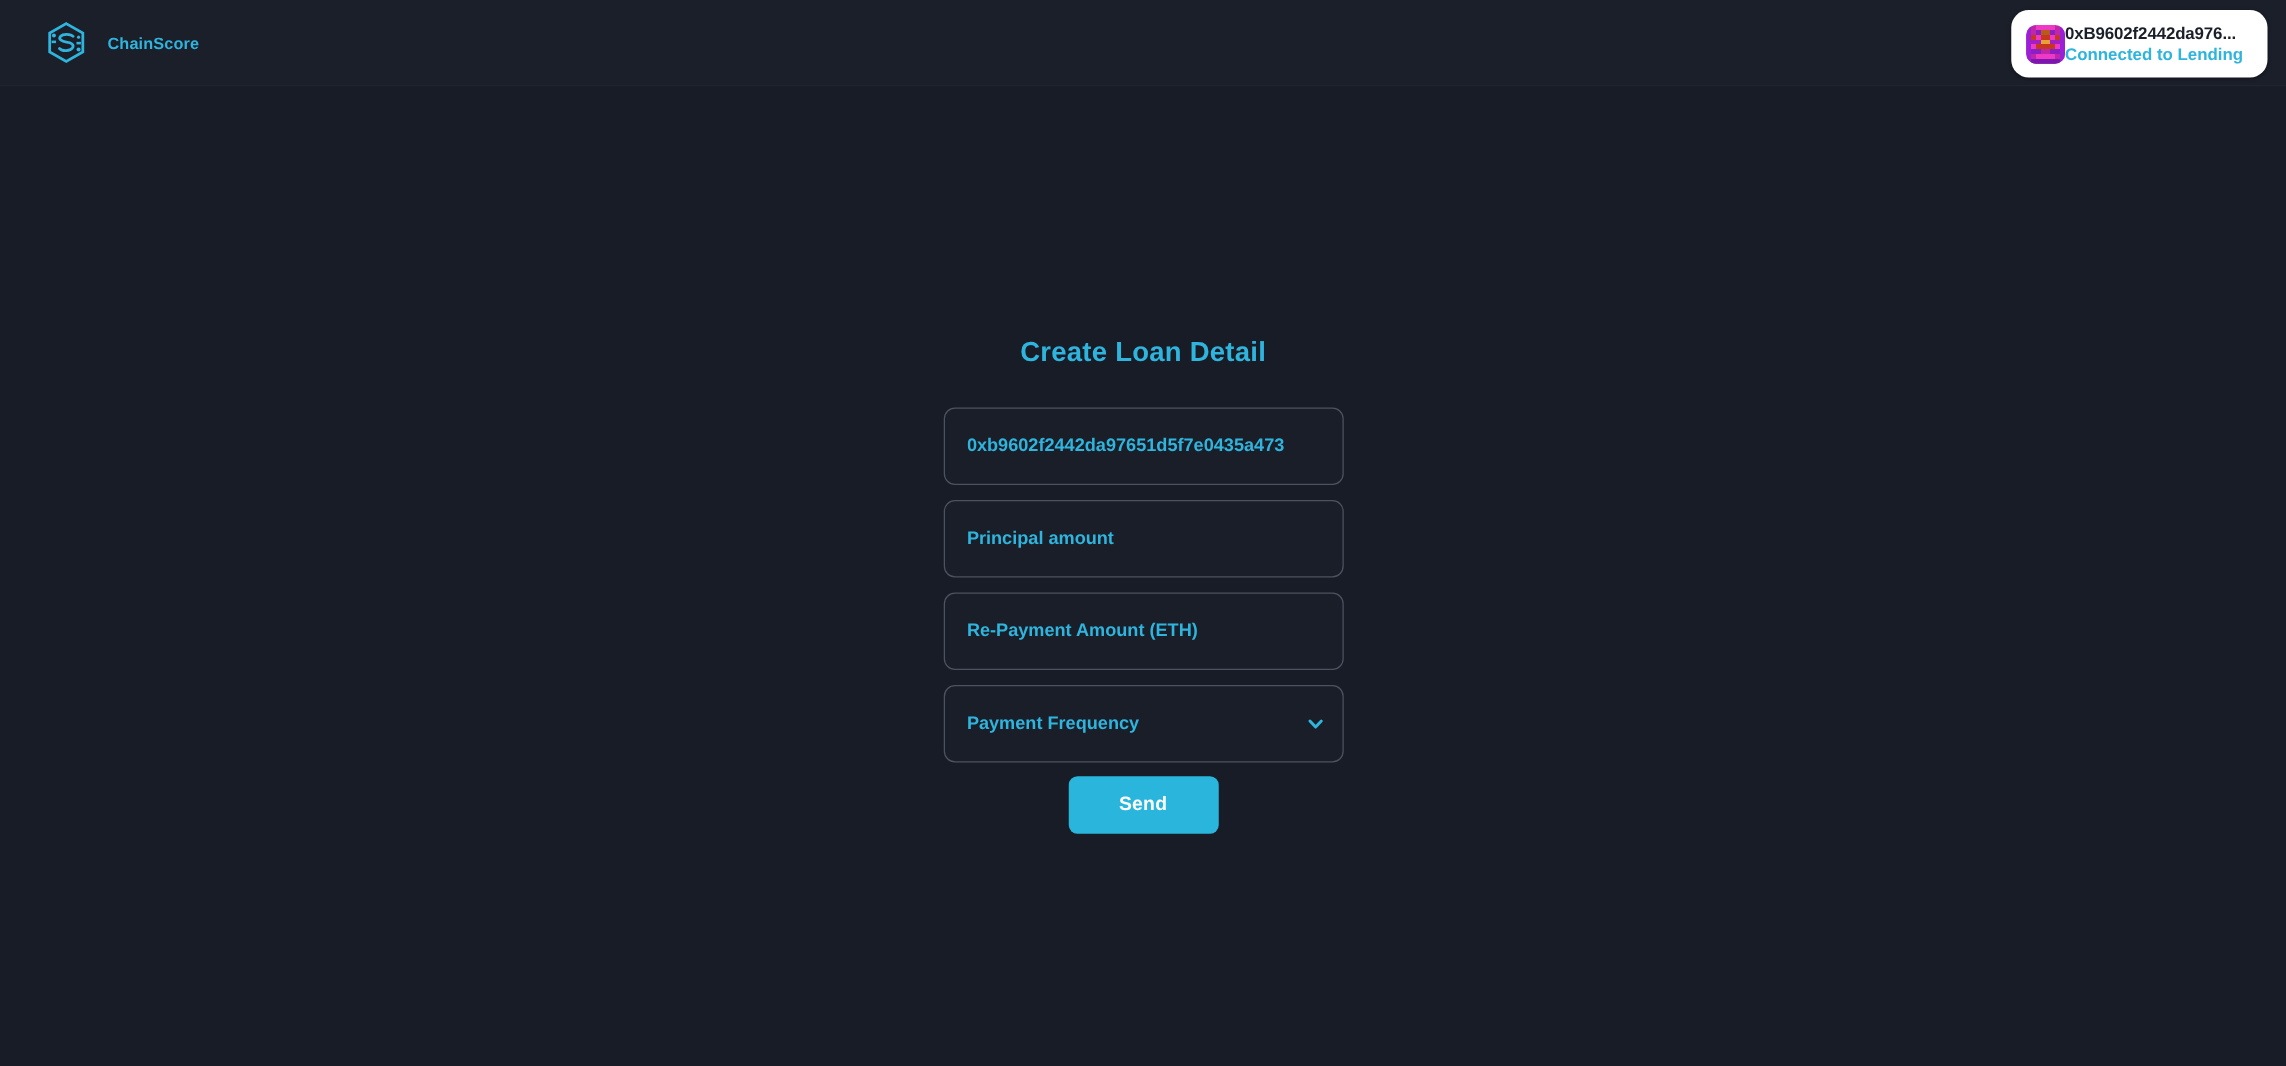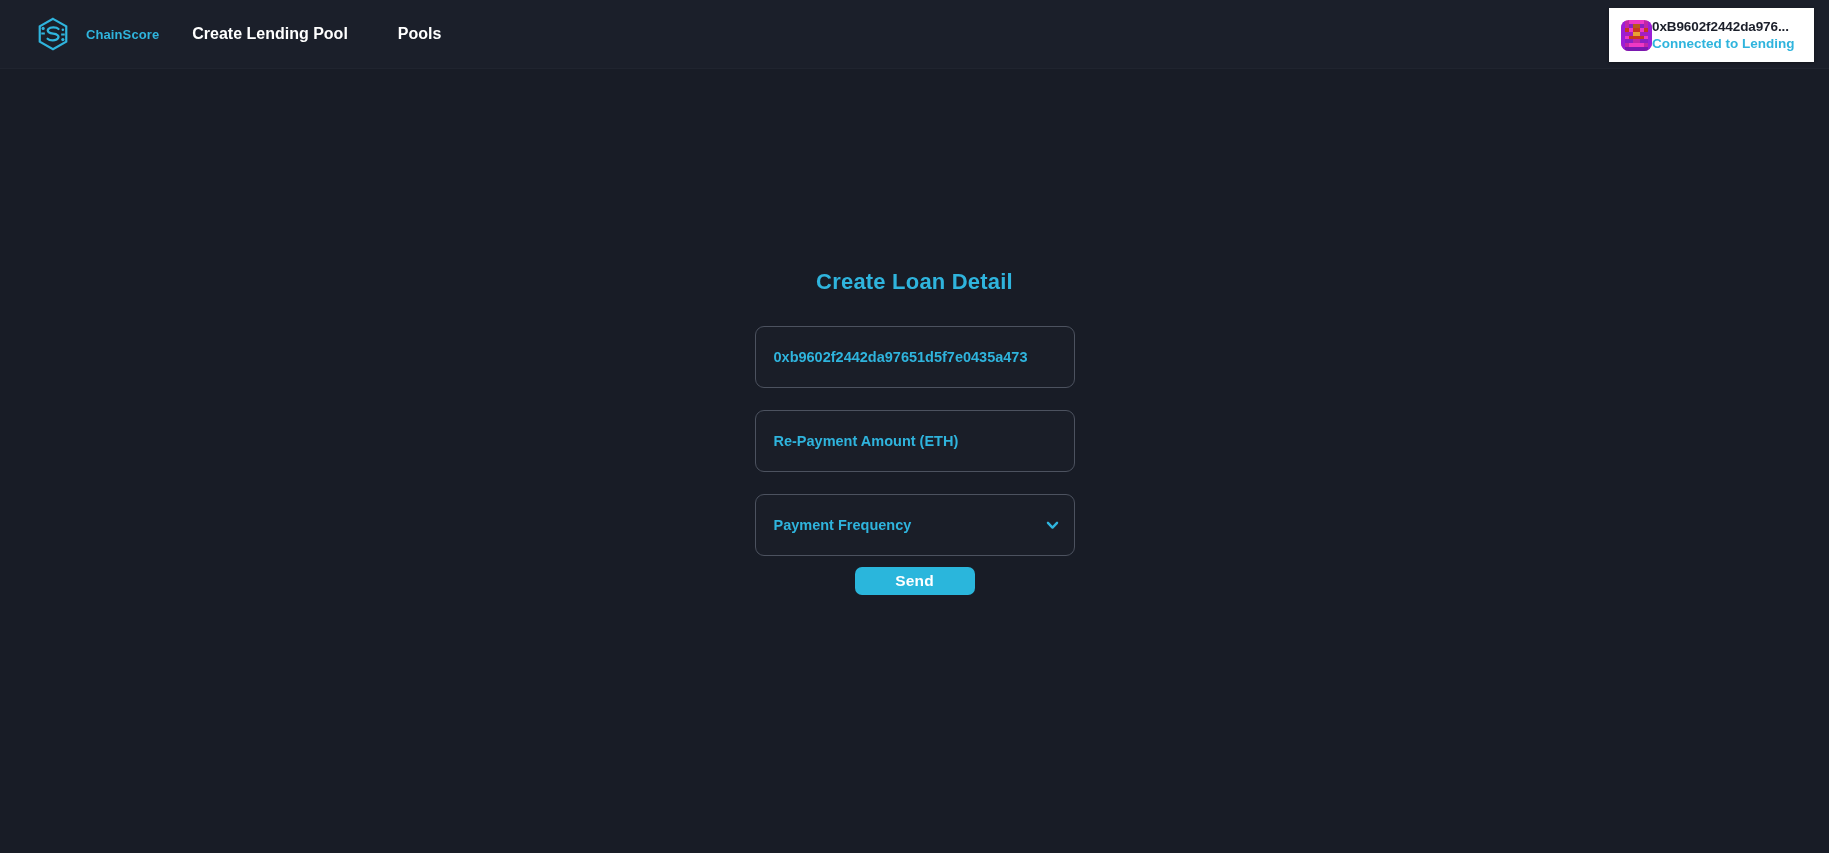--- a/index.html
+++ b/index.html
@@ -69,21 +69,21 @@
   .nav-link:last-child { margin-right: 0; }
 
   
   .wallet-badge {
     position: absolute;
     top: 8px;
     right: 15px;
     height: 54px;
     min-width: 205px;
     background: #ffffff;
-    border-radius: 0;
+    border-radius: 14px;
     display: flex;
     align-items: center;
     padding: 0 14px 0 12px;
     gap: 0;
     box-shadow: 0 1px 3px rgba(0,0,0,.35);
     cursor: pointer;
   }
 
   .identicon {
     width: 31px;
@@ -137,21 +137,21 @@
   .field {
     height: 62px;
     background: #1a1e28;
     border: 1px solid #4c525f;
     border-radius: 9px;
     color: #2fb4dd;
     font-family: "Liberation Sans", sans-serif;
     font-size: 14.5px;
     font-weight: bold;
     padding: 0 18px;
-    margin-bottom: 22px;
+    margin-bottom: 12px;
     width: 100%;
     outline: none;
     display: flex;
     align-items: center;
   }
   .field::placeholder { color: #2fb4dd; opacity: 1; font-weight: bold; }
 
   
   .select-wrap { position: relative; }
   .select-wrap .field { margin-bottom: 0; padding-right: 38px; }
@@ -178,21 +178,21 @@
   .send-row { display: flex; justify-content: center; margin-top: 11px; }
 
   .send-button {
     background: #2ab6dc;
     color: #ffffff;
     border: none;
     border-radius: 7px;
     font-family: "Liberation Sans", sans-serif;
     font-size: 15.5px;
     font-weight: bold;
-    height: 28px;
+    height: 46px;
     width: 120px;
     cursor: pointer;
     letter-spacing: .2px;
   }
 </style>
 </head>
 <body>
 
 <header class="navbar">
 
@@ -202,24 +202,20 @@
       <path d="M26.5 14.2 C24.2 11.8 16.8 11.6 14.6 14.2 C12.4 16.8 15.6 19.2 20.2 19.6 C24.8 20.0 27.8 22.2 25.8 25.2 C23.8 28.2 16.2 28.4 13.6 25.6" fill="none" stroke="#2fb4dd" stroke-width="2.6" stroke-linecap="round"></path>
       <circle cx="8.4" cy="13.4" r="1.9" fill="#2fb4dd"></circle>
       <circle cx="31.6" cy="26.6" r="1.9" fill="#2fb4dd"></circle>
       <circle cx="31.6" cy="15.0" r="1.5" fill="#2fb4dd"></circle>
       <rect x="6.2" y="18.2" width="4.2" height="2.4" fill="#2fb4dd"></rect>
       <rect x="29.6" y="19.4" width="4.2" height="2.4" fill="#2fb4dd"></rect>
     </svg>
     <span class="brand-name">ChainScore</span>
   </div>
 
-  <nav class="nav-links">
-    <a class="nav-link" href="#">Create Lending Pool</a>
-    <a class="nav-link" href="#">Pools</a>
-  </nav>
 
   <div class="wallet-badge">
     <svg class="identicon" viewBox="0 0 8 8" shape-rendering="crispEdges">
       <rect x="0" y="0" width="8" height="8" fill="#c026a8"></rect>
       <rect x="0" y="0" width="1" height="8" fill="#9b1fd6"></rect>
       <rect x="7" y="0" width="1" height="8" fill="#9b1fd6"></rect>
       <rect x="2" y="0" width="4" height="1" fill="#ef38c4"></rect>
       <rect x="3" y="1" width="2" height="1" fill="#b85a1a"></rect>
       <rect x="2" y="1" width="1" height="1" fill="#8b1fc4"></rect>
       <rect x="5" y="1" width="1" height="1" fill="#8b1fc4"></rect>
@@ -244,20 +240,21 @@
 
 </header>
 
 <main class="page">
   <section class="form-card">
 
     <h1 class="form-title">Create Loan Detail</h1>
 
     <input class="field" type="text" value="0xb9602f2442da97651d5f7e0435a473" style="">
 
+    <input class="field" type="text" placeholder="Principal amount" style="">
 
     <input class="field" type="text" placeholder="Re-Payment Amount (ETH)" style="">
 
     <div class="select-wrap">
       <select class="field">
         <option>Payment Frequency</option>
       </select>
       <svg class="chevron-icon" viewBox="0 0 12 12">
         <path d="M1.8 4 L6 8.4 L10.2 4" fill="none" stroke="#2fb4dd" stroke-width="2.2" stroke-linecap="round" stroke-linejoin="round"></path>
       </svg>

